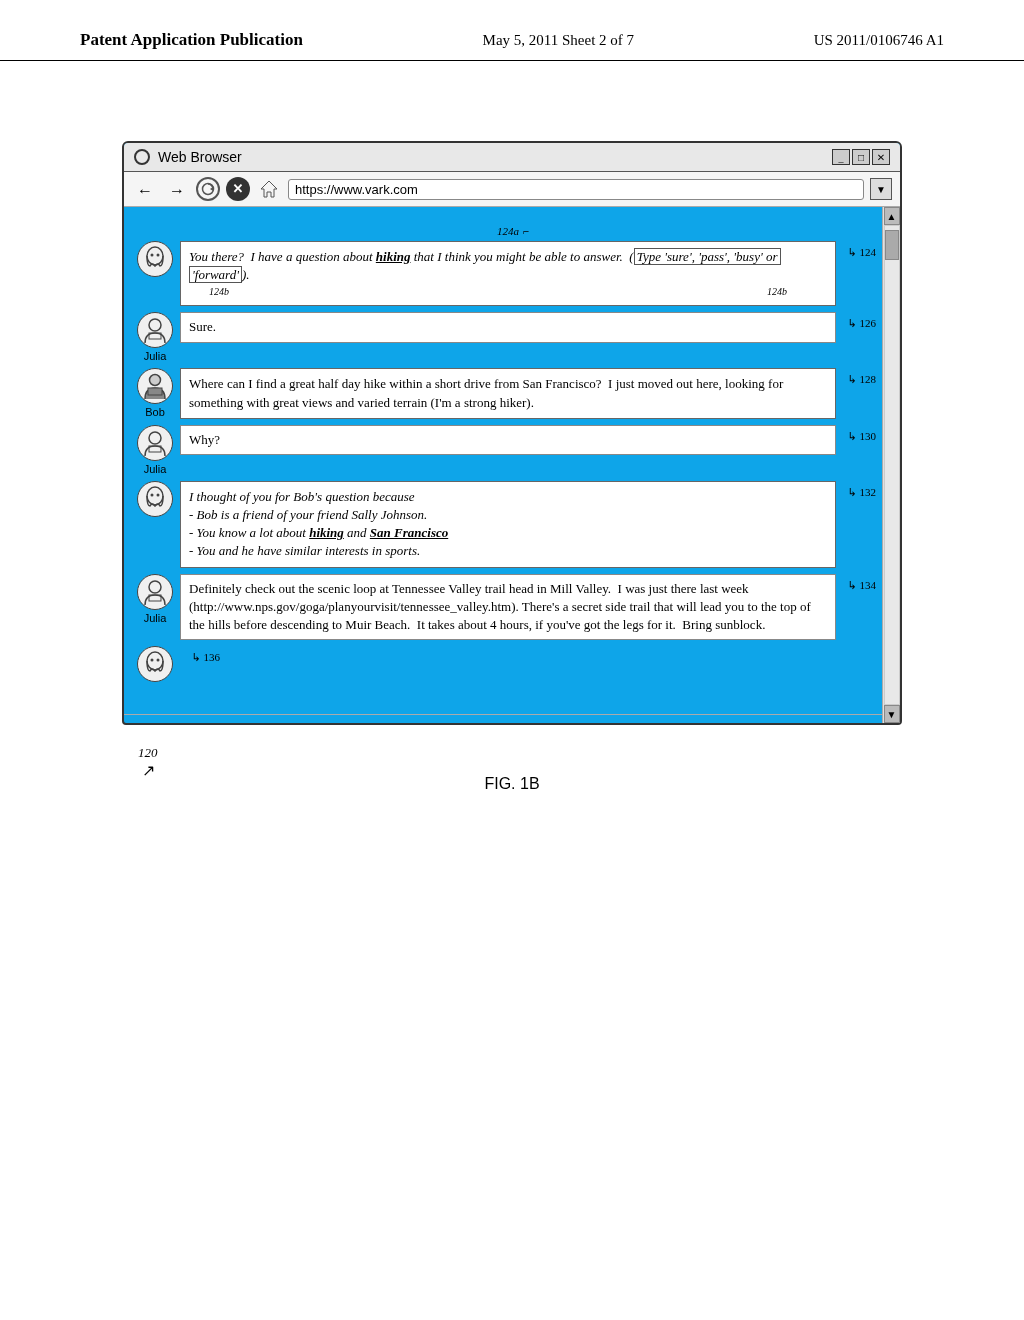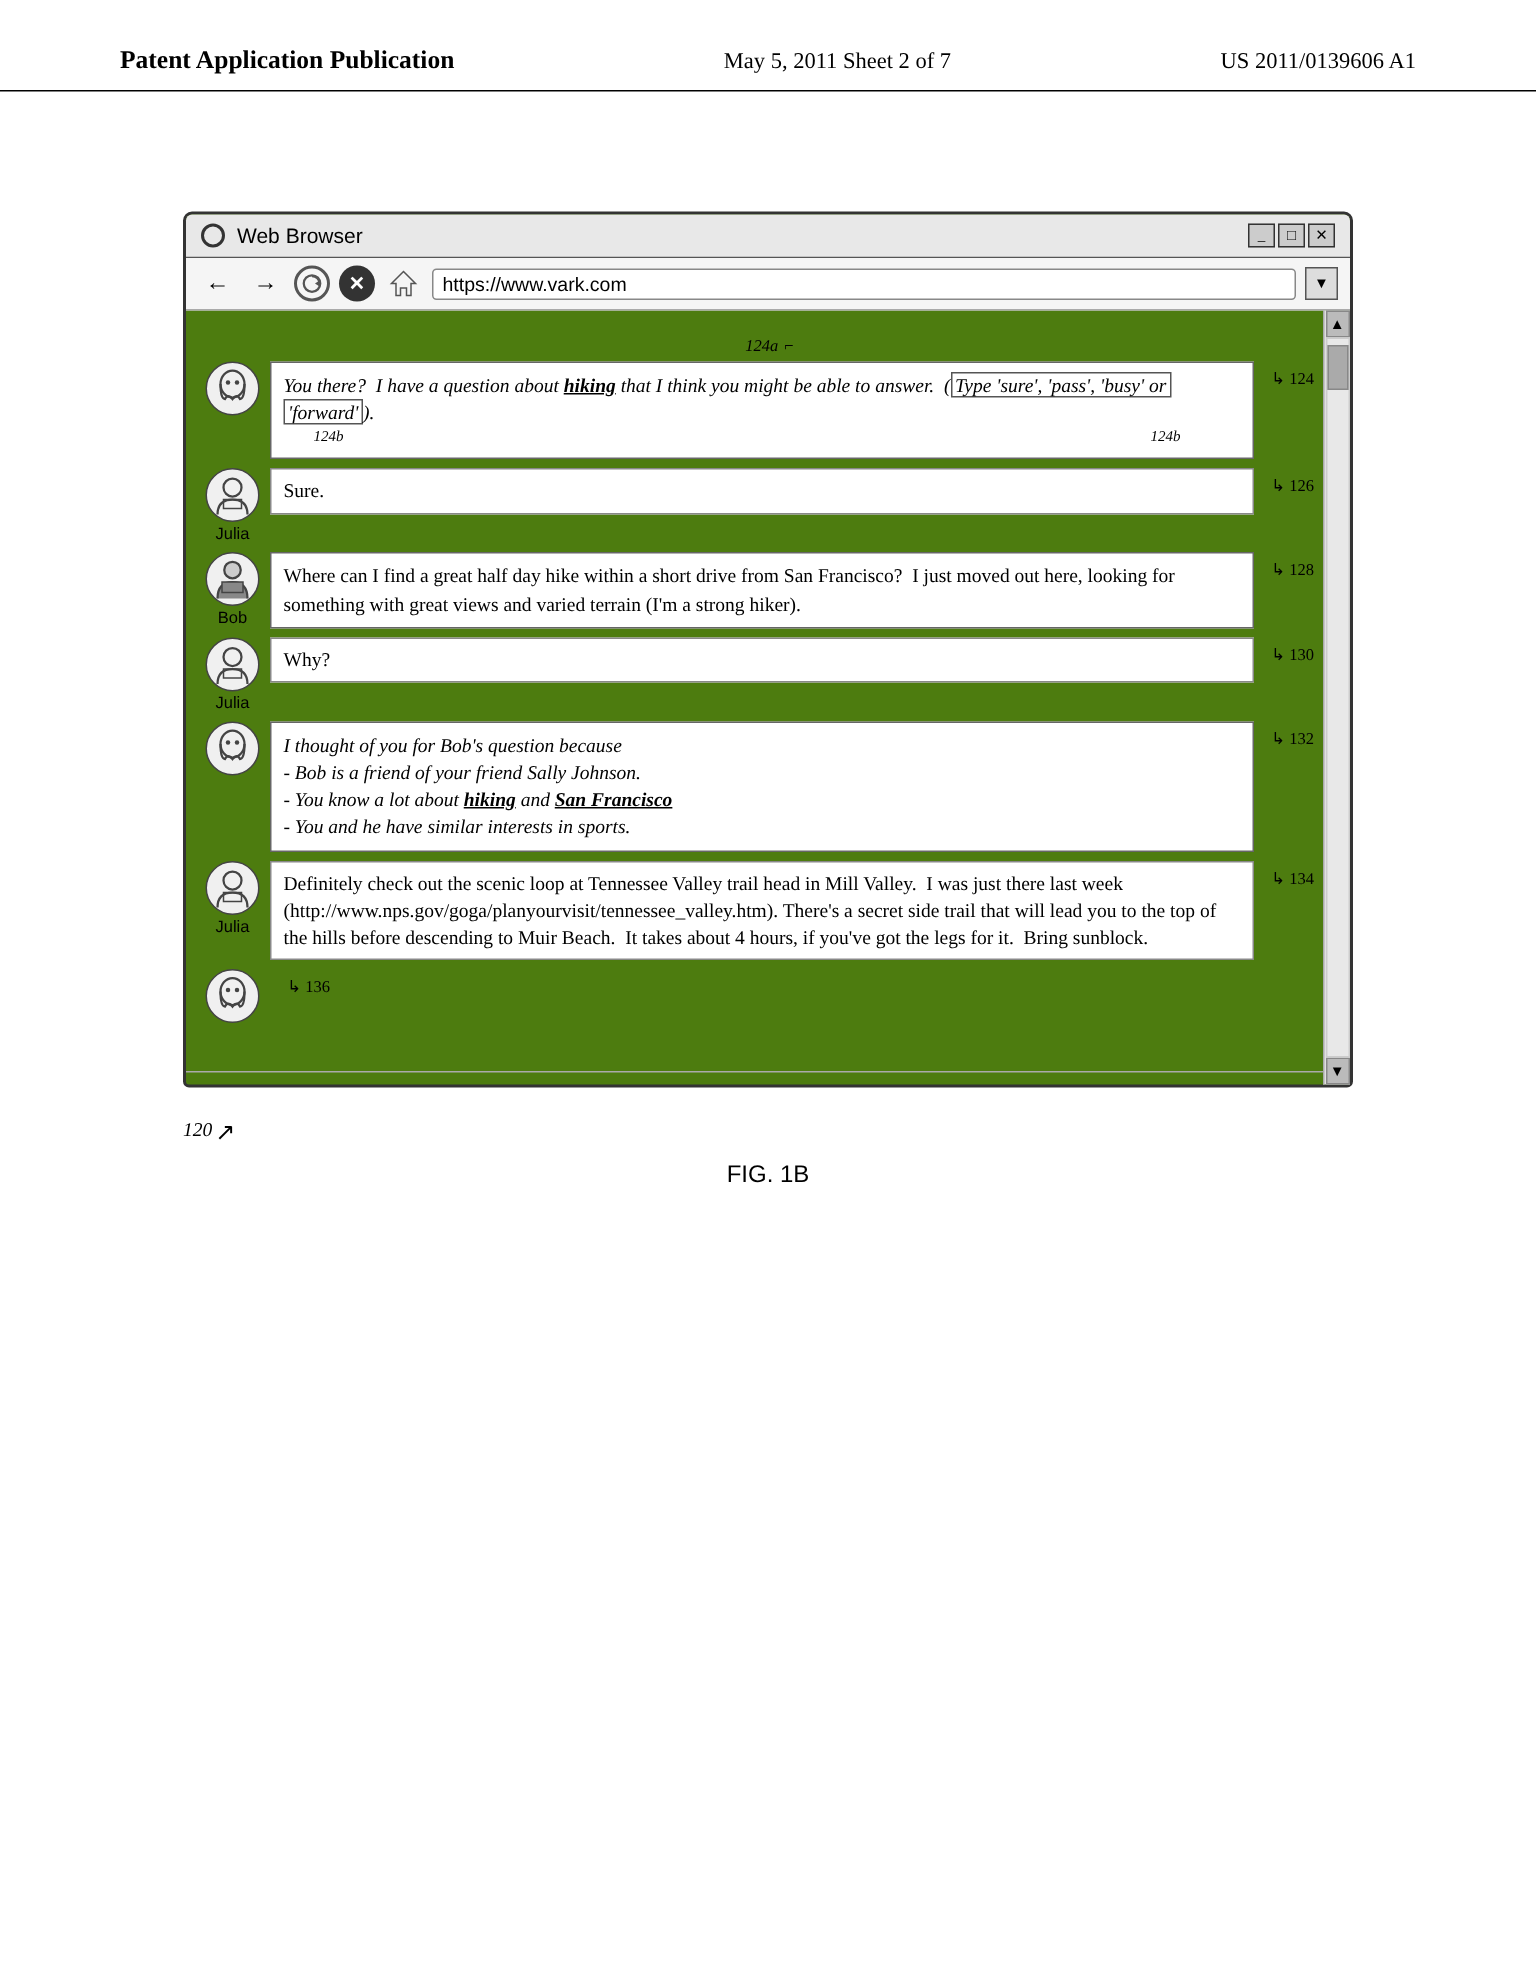--- a/index.html
+++ b/index.html
@@ -38,21 +38,21 @@
       display: flex;
       flex-direction: column;
       align-items: center;
     }
 
     
     .browser-window {
       width: 780px;
       border: 2px solid #333;
       border-radius: 6px 6px 4px 4px;
-      background: #4d7c0f;
+      background: #0ea5e9;
       position: relative;
       margin-top: 20px;
     }
 
     
     .browser-titlebar {
       display: flex;
       align-items: center;
       justify-content: space-between;
       padding: 6px 10px;
@@ -298,21 +298,21 @@
       width: 30px;
       height: 30px;
     }
   </style>
 </head>
 <body>
 
 <div class="page-header">
   <span class="header-left">Patent Application Publication</span>
   <span class="header-center">May 5, 2011   Sheet 2 of 7</span>
-  <span class="header-right">US 2011/0139606 A1</span>
+  <span class="header-right">US 2011/0106746 A1</span>
 </div>
 
 <div class="main-content">
 
   <div class="browser-window">
 
     <div class="browser-titlebar">
       <div class="browser-title-left">
         <div class="window-circle"></div>
         <span class="browser-title-text">Web Browser</span>
@@ -505,20 +505,20 @@
         <div class="scrollbar-track">
           <div class="scrollbar-thumb"></div>
         </div>
         <div class="scrollbar-down">▼</div>
       </div>
 
     </div>
   </div>
 
   <div style="width:780px; margin-top: 20px; position:relative; display:flex; justify-content:center; align-items:flex-start;">
-    <div style="position:absolute; left:0; display:flex; ">
+    <div style="position:absolute; left:16px; display:flex; align-items:center;flex-direction:column;">
       <span style="font-size:13px; font-style:italic;">120</span>
       <span style="font-size:16px; margin-left:2px;">↗</span>
     </div>
     <span class="fig-caption">FIG. 1B</span>
   </div>
 
 </div>
 
 </body></html>

